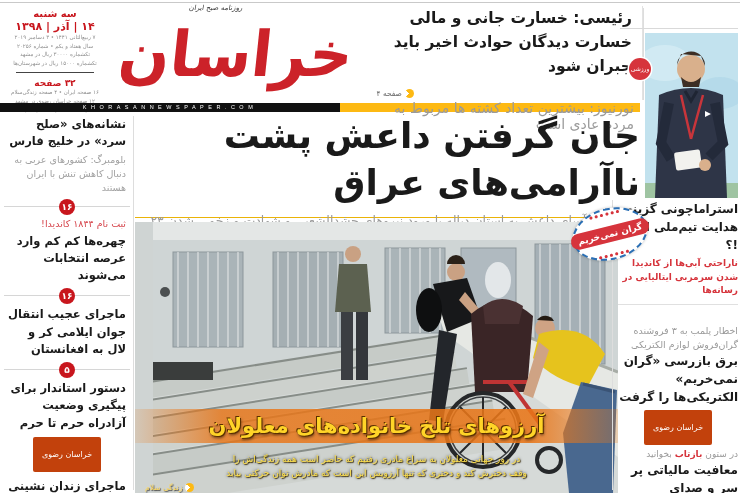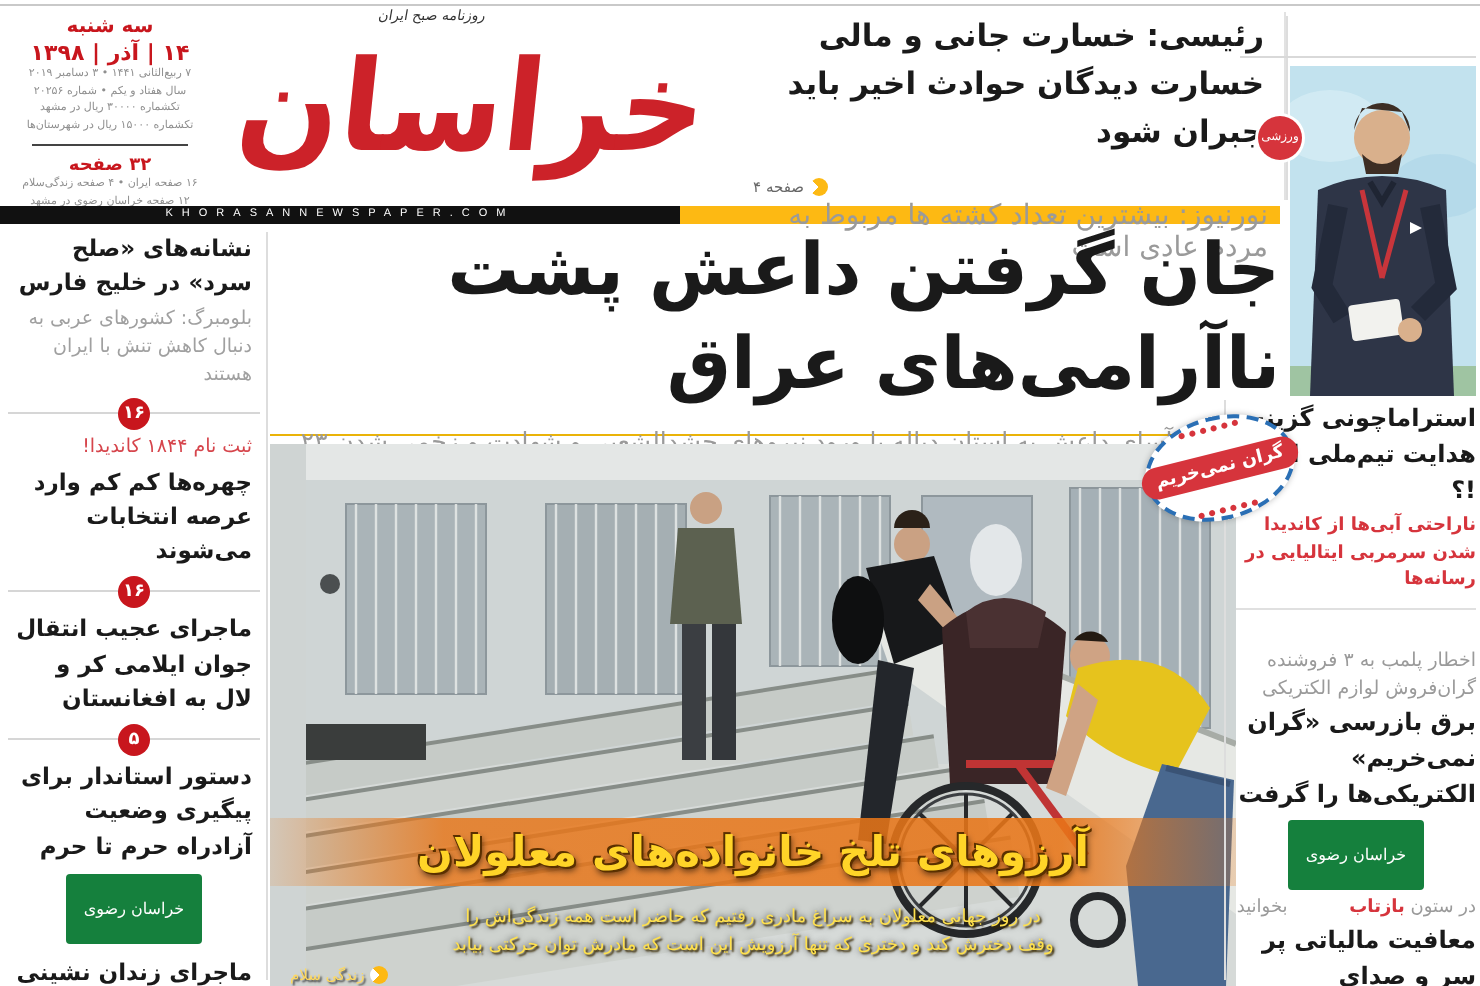--- a/index.html
+++ b/index.html
@@ -62,32 +62,32 @@
 
   
   .left-col{left:4px;top:116px;width:126px;}
   .lc-item{text-align:right;padding:0 4px;}
   .lc-item .h{font-size:11.5px;font-weight:bold;line-height:1.5;}
   .lc-item .s{font-size:9.5px;color:#a0a0a0;line-height:1.5;margin-top:2px;}
   .lc-item .k{font-size:9.5px;color:#d6454c;line-height:1.4;margin-bottom:2px;}
   .divider{position:relative;border-top:1px solid #d6d6d6;margin:11px 0 10px;}
   .pnum{position:absolute;top:-8px;right:calc(50% - 8px);width:16px;height:16px;border-radius:50%;
         background:#c8161d;color:#fff;font-size:9px;line-height:16px;text-align:center;font-weight:bold;}
-  .badge-red{display:inline-block;background:#15803d;color:#fff;font-size:8px;padding:13px 9px;border-radius:2px;}
+  .badge-red{display:inline-block;background:#c2410c;color:#fff;font-size:8px;padding:13px 9px;border-radius:2px;}
 
   
   .right-col{left:618px;top:200px;width:120px;text-align:right;}
   .sport-photo{left:645px;top:33px;width:93px;height:165px;background:#bfe0ee;}
   .sport-badge{left:629px;top:58px;width:22px;height:22px;border-radius:50%;background:#d6343c;
       color:#fff;font-size:6px;line-height:22px;text-align:center;z-index:5;box-shadow:0 0 0 1.5px #fff;}
   .rc .h{font-size:12px;font-weight:bold;line-height:1.5;}
   .rc .sub-red{font-size:9px;color:#d6343c;font-weight:bold;line-height:1.5;margin-top:3px;}
   .rc .k{font-size:9.5px;color:#9a9a9a;line-height:1.5;margin-top:19px;}
   .rc .leadin{font-size:9px;color:#9a9a9a;margin:4px 0 2px;}
-  .rc .leadin b{color:#d6343c;margin-left:28px;}
+  .rc .leadin b{color:#d6343c;}
   .rc .hr{border-top:1px solid #e0e0e0;margin:6px 0;}
 
   .top-rule{left:0;top:2px;width:740px;border-top:1.5px solid #c9c9c9;}
   .rc-toprule{left:620px;top:28px;width:118px;}
 </style>
 </head>
 <body>
 
 <div class="page">
 

